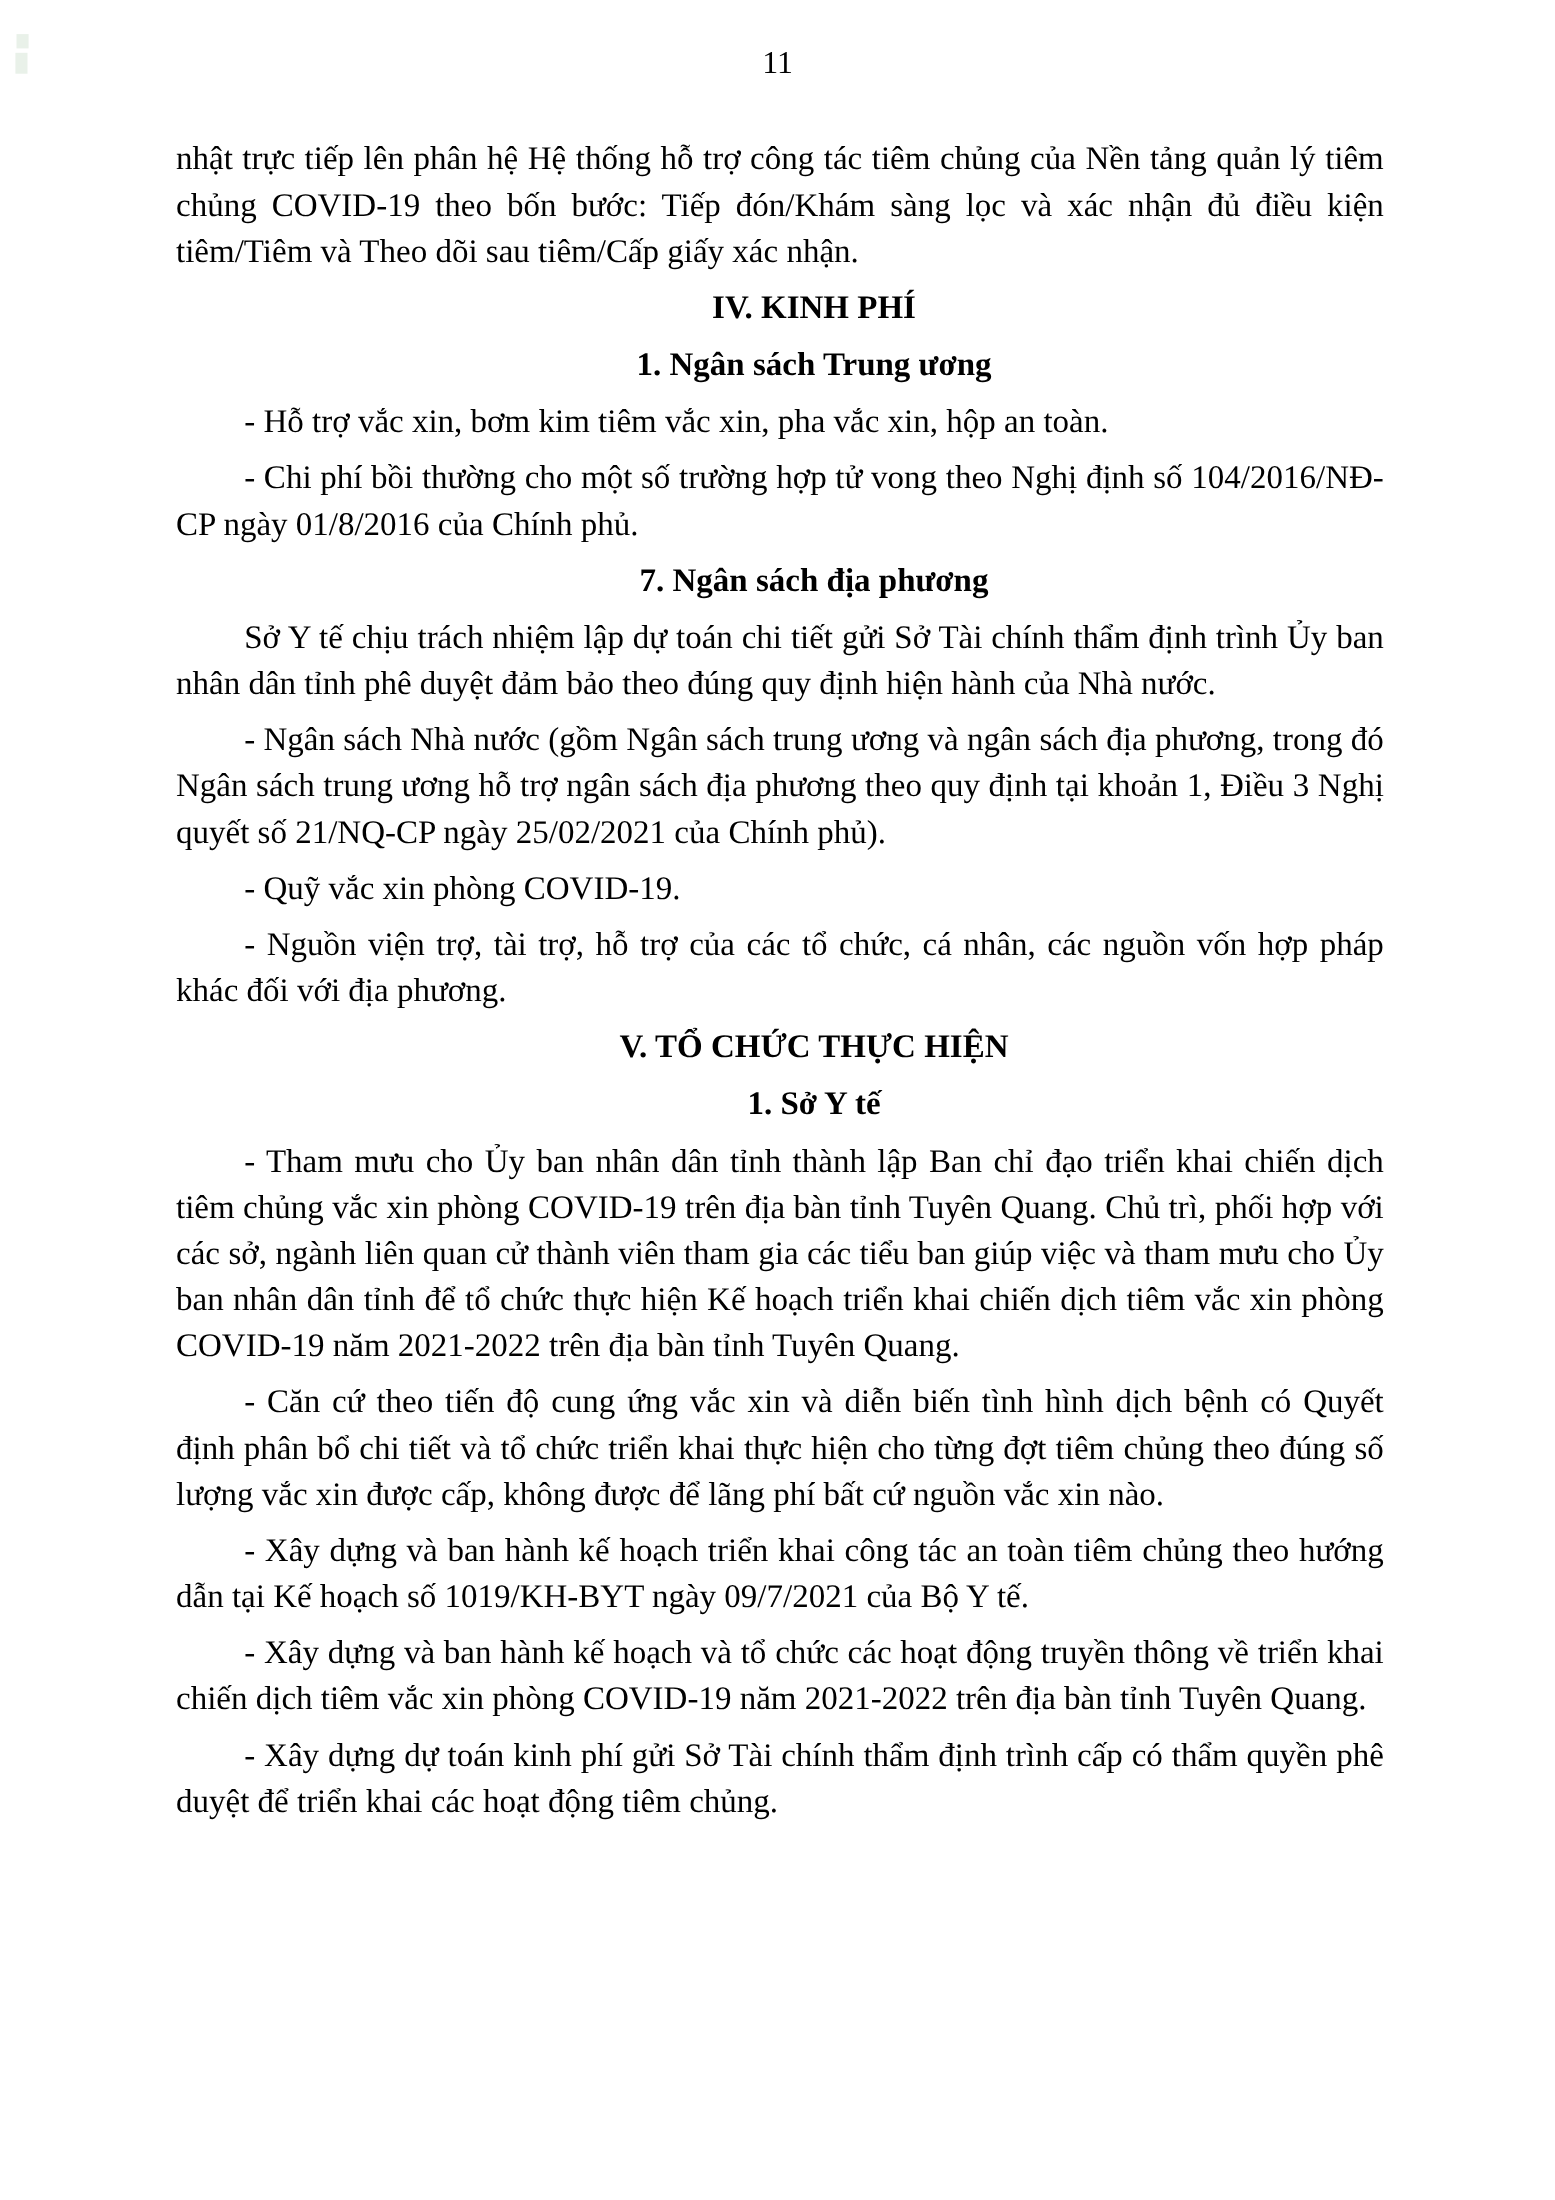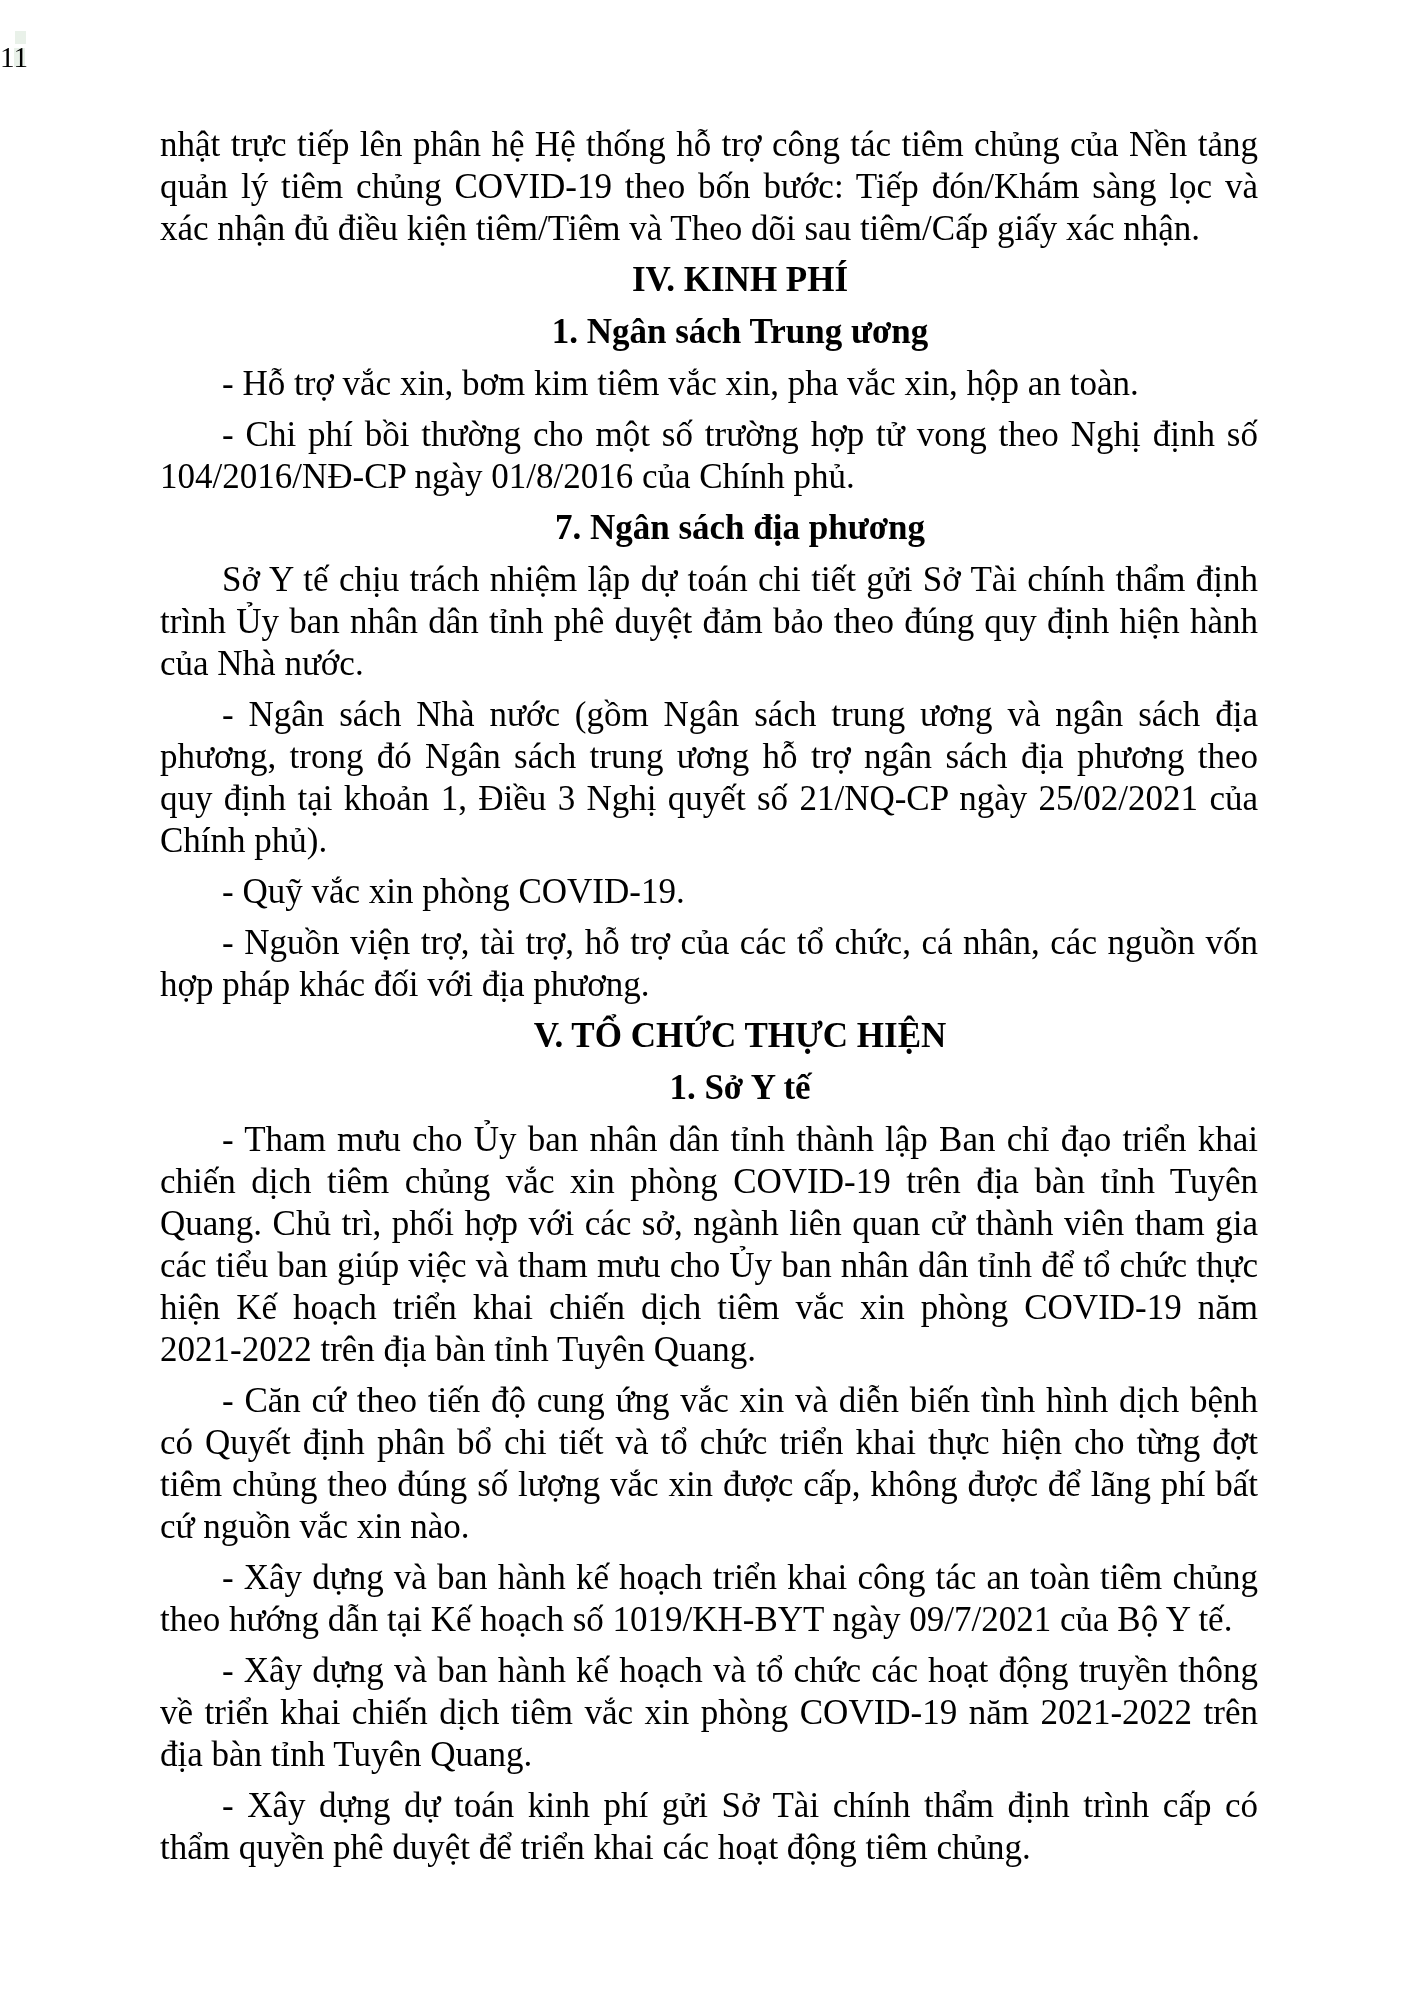--- a/index.html
+++ b/index.html
@@ -30,32 +30,33 @@
     left: 14px;
     width: 11px;
     height: 19px;
     background: #e9f1e9;
   }
   .page-number {
     position: absolute;
     top: 42px;
     left: 0;
     width: 100%;
+    text-align: center;
     font-size: 29px;
     line-height: 1.1;
   }
   .content {
     position: absolute;
     top: 124px;
     left: 160px;
     width: 1098px;
   }
   .content p {
     margin: 0 0 9px 0;
-    font-size: 35px;
+    font-size: 30px;
     line-height: 42px;
     text-align: justify;
     text-indent: 62px;
   }
   .content p.no-indent {
     text-indent: 0;
   }
   .content p.heading {
     font-weight: bold;
     text-align: center;

